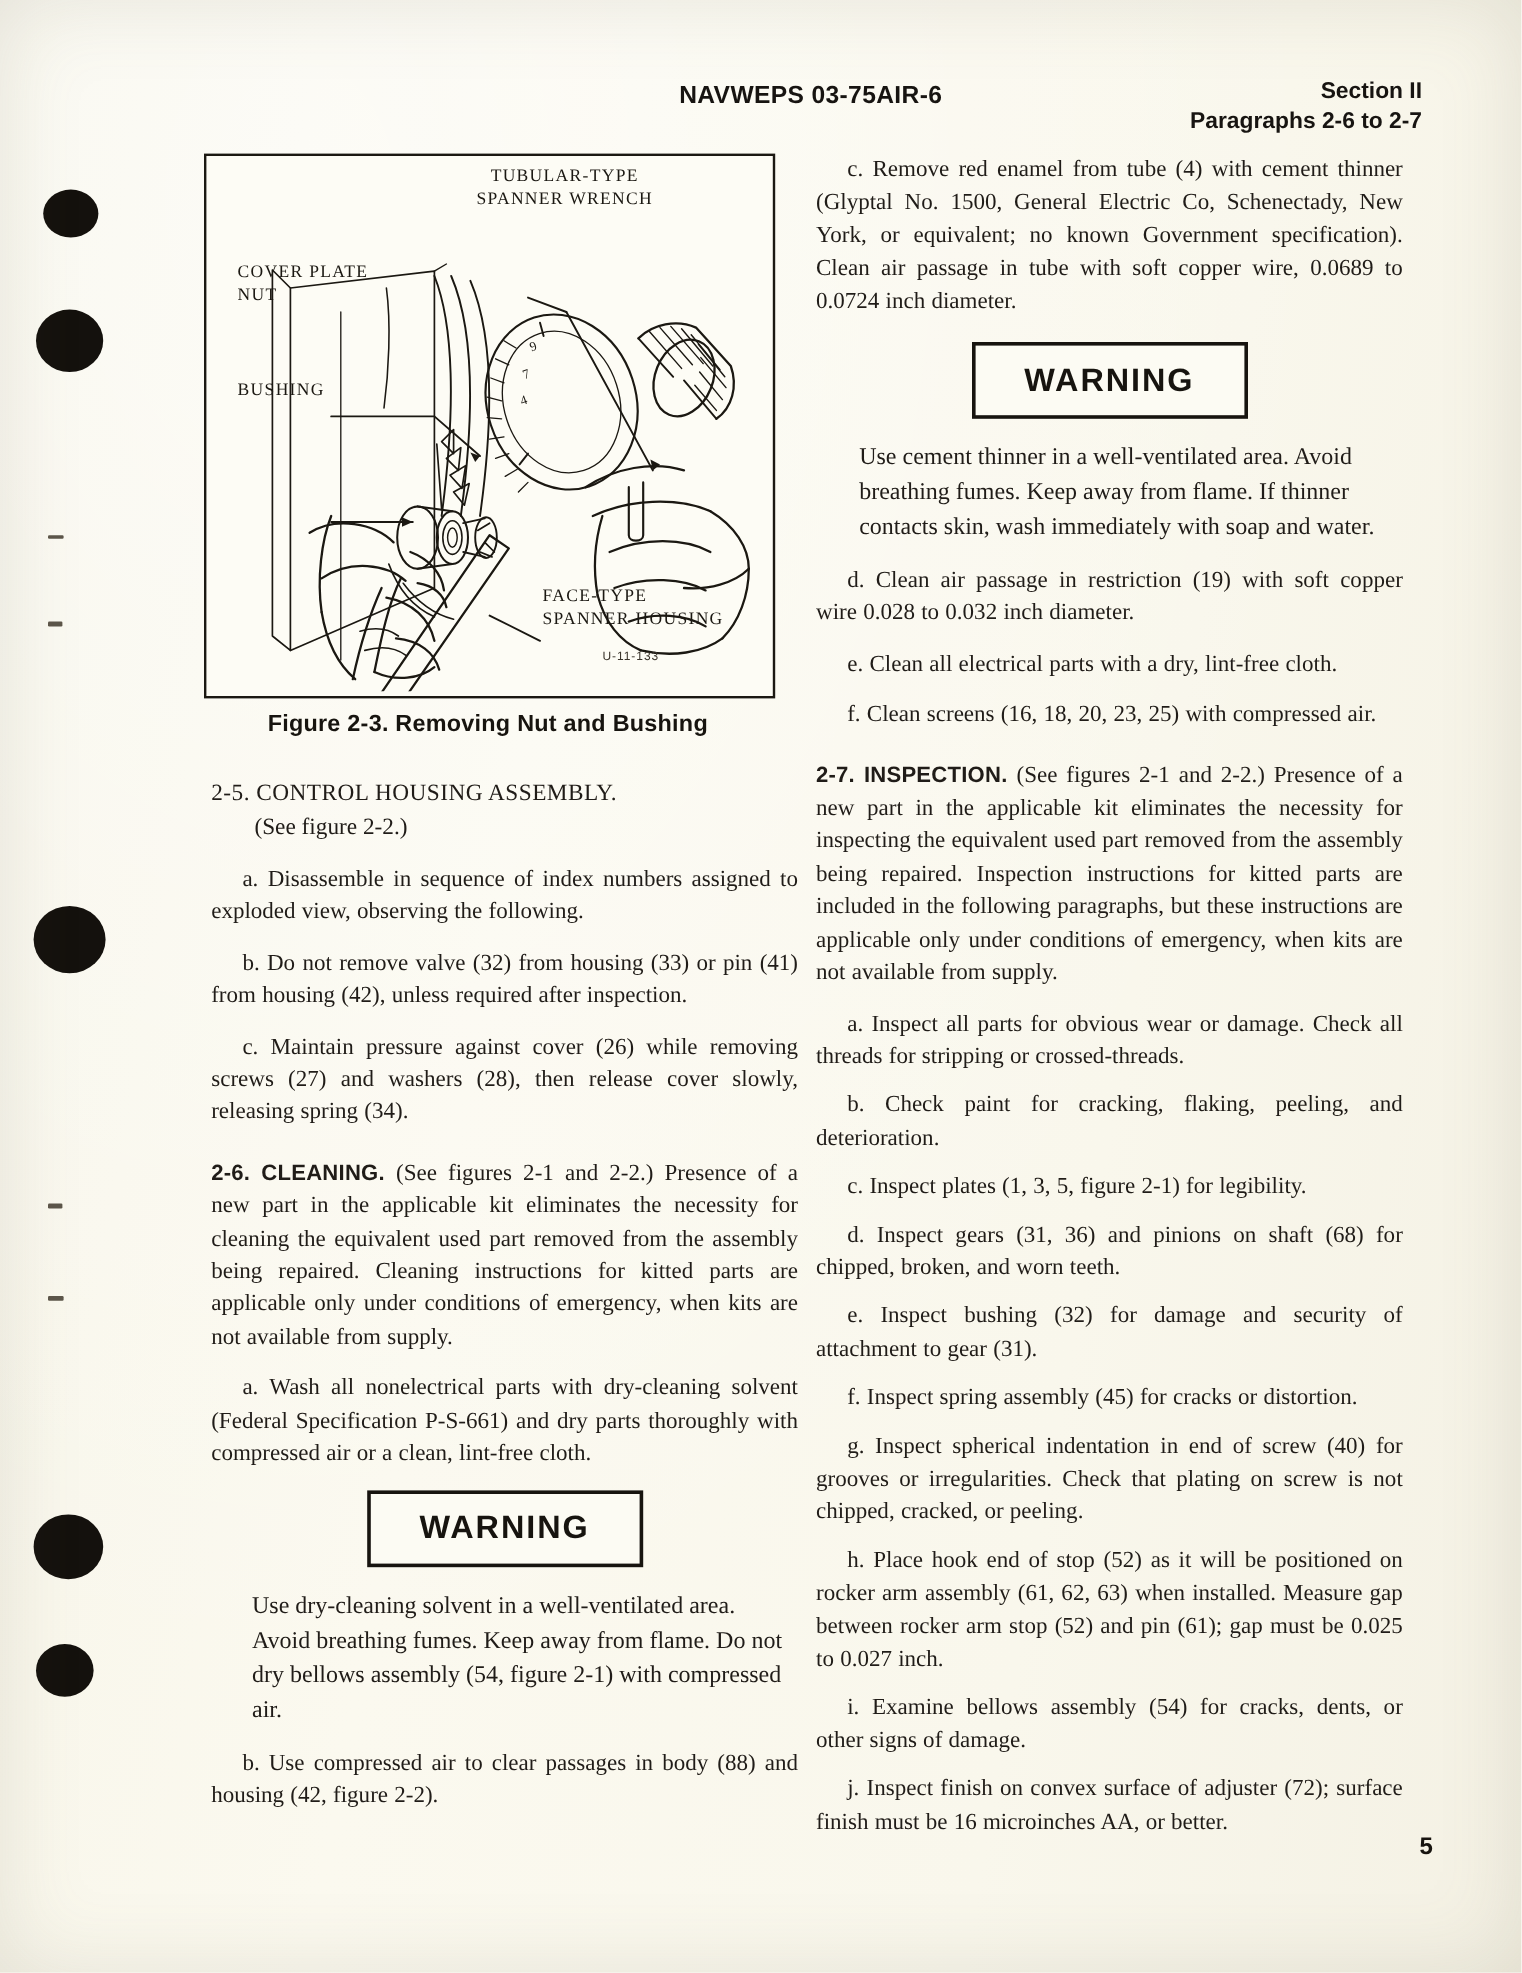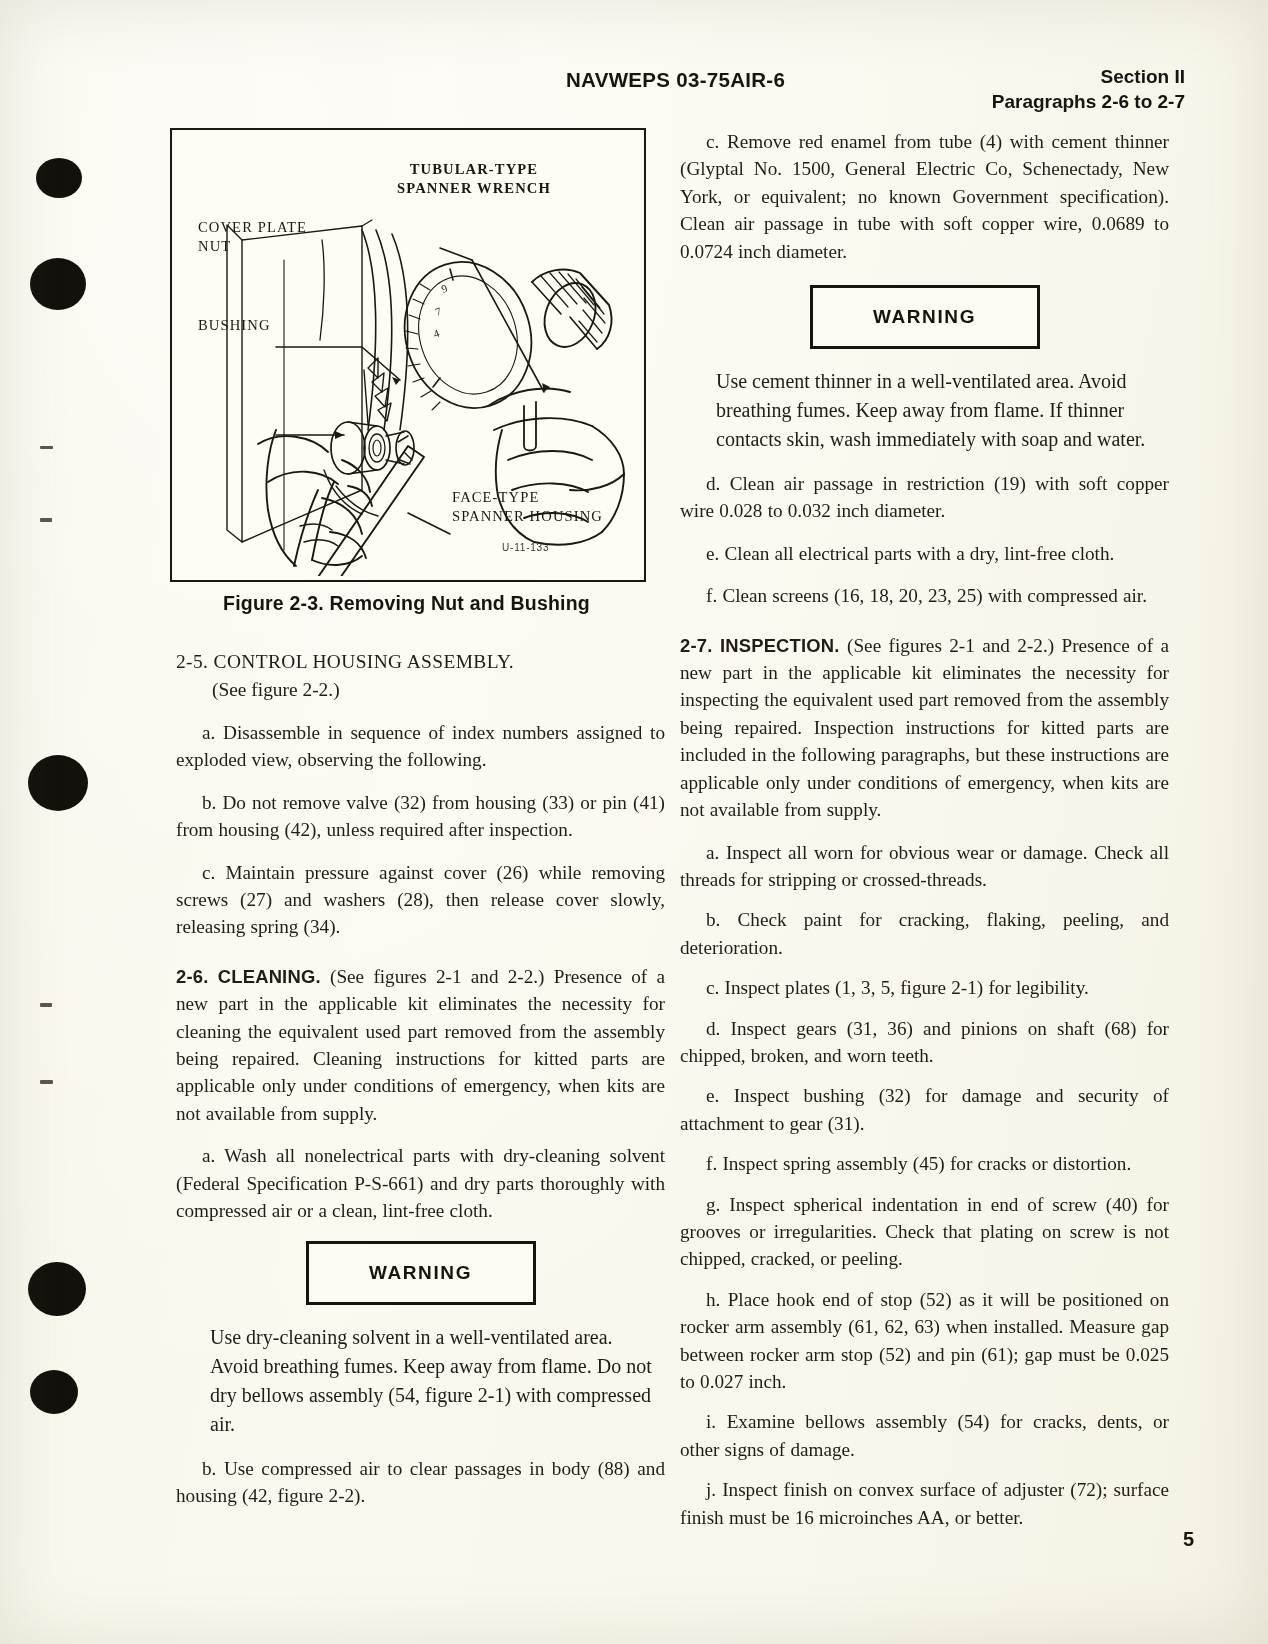--- a/index.html
+++ b/index.html
@@ -133,21 +133,21 @@
     left: 9px;
     top: 9px;
     width: 100%;
     height: 100%;
     background: #17140f;
     z-index: -1;
   }
   .warn-txt {
     font-family: "Liberation Sans", "DejaVu Sans", sans-serif;
     font-weight: bold;
-    font-size: 19px;
+    font-size: 27px;
     letter-spacing: 1.6px;
     color: #17140f;
     text-align: center;
   }
   .warn-body {
     margin: 0 0 16px 0;
     padding-left: 34px;
     padding-right: 8px;
     font-size: 20px;
     line-height: 29px;
@@ -355,21 +355,21 @@
         <path d="M104 217 L 190 217 L 228 250" stroke-width="1.6"></path>
         <path d="M104 305 L 172 305" stroke-width="1.6"></path>
         <path d="M236 383 L 278 404" stroke-width="1.6"></path>
 
         <path d="M228 250 l-8 -3 l4 8 z" fill="#1b1812" stroke="none"></path>
         <path d="M172 305 l-9 -4 l0 8 z" fill="#1b1812" stroke="none"></path>
         <path d="M372 262 l-2 -9 l8 4 z" fill="#1b1812" stroke="none"></path>
       </g>
     </svg>
 
-    <div class="fig-label" style="left:225px; top:30px; text-align:center;font-weight:bold;">TUBULAR-TYPE
+    <div class="fig-label" style="left:225px; top:8px; text-align:center;">TUBULAR-TYPE
 SPANNER WRENCH</div>
     <div class="fig-label" style="left:26px; top:88px;">COVER PLATE
 NUT</div>
     <div class="fig-label" style="left:26px; top:186px;">BUSHING</div>
     <div class="fig-label" style="left:280px; top:358px;">FACE-TYPE
 SPANNER HOUSING</div>
     <div class="fig-code" style="left:330px; top:412px;">U-11-133</div>
   </div>
 
   <div class="fig-caption">Figure 2-3.  Removing Nut and Bushing</div>
@@ -422,21 +422,21 @@
     <p class="body">d. Clean air passage in restriction (19) with soft copper wire 0.028 to 0.032 inch diameter.</p>
     <p class="body">e. Clean all electrical parts with a dry, lint-free cloth.</p>
     <p class="body">f. Clean screens (16, 18, 20, 23, 25) with compressed air.</p>
 
     <p class="body noind" style="margin-top:22px;">
       <span class="head-num">2-7.</span>
       <span class="head-num">INSPECTION.</span>
       <span>(See figures 2-1 and 2-2.) Presence of a new part in the applicable kit eliminates the necessity for inspecting the equivalent used part removed from the assembly being repaired. Inspection instructions for kitted parts are included in the following paragraphs, but these instructions are applicable only under conditions of emergency, when kits are not available from supply.</span>
     </p>
 
-    <p class="body tight">a. Inspect all worn for obvious wear or damage. Check all threads for stripping or crossed-threads.</p>
+    <p class="body tight">a. Inspect all parts for obvious wear or damage. Check all threads for stripping or crossed-threads.</p>
     <p class="body tight">b. Check paint for cracking, flaking, peeling, and deterioration.</p>
     <p class="body tight">c. Inspect plates (1, 3, 5, figure 2-1) for legibility.</p>
     <p class="body tight">d. Inspect gears (31, 36) and pinions on shaft (68) for chipped, broken, and worn teeth.</p>
     <p class="body tight">e. Inspect bushing (32) for damage and security of attachment to gear (31).</p>
     <p class="body tight">f. Inspect spring assembly (45) for cracks or distortion.</p>
     <p class="body tight">g. Inspect spherical indentation in end of screw (40) for grooves or irregularities. Check that plating on screw is not chipped, cracked, or peeling.</p>
     <p class="body tight">h. Place hook end of stop (52) as it will be positioned on rocker arm assembly (61, 62, 63) when installed. Measure gap between rocker arm stop (52) and pin (61); gap must be 0.025 to 0.027 inch.</p>
     <p class="body tight">i. Examine bellows assembly (54) for cracks, dents, or other signs of damage.</p>
     <p class="body tight">j. Inspect finish on convex surface of adjuster (72); surface finish must be 16 microinches AA, or better.</p>
   </div>

